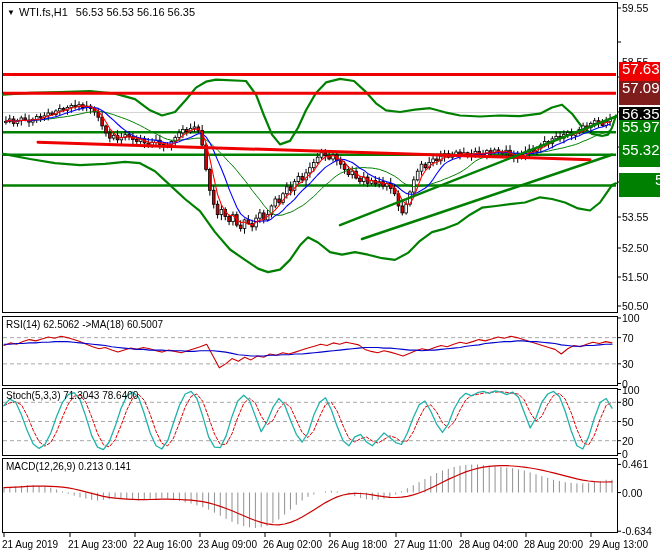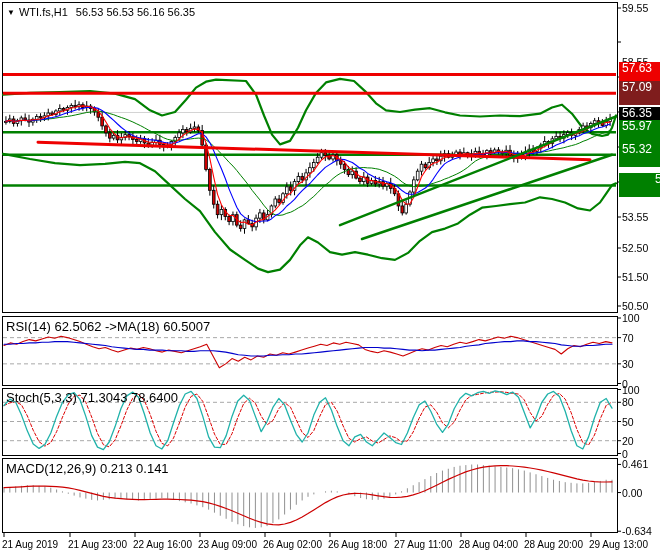--- a/index.html
+++ b/index.html
@@ -2,24 +2,24 @@
 <html><head>
 <meta charset="utf-8">
 <style>
   html,body{margin:0;padding:0;background:#fff;}
   #app{position:relative;width:660px;height:560px;background:#fff;overflow:hidden;
        font-family:"Liberation Sans","DejaVu Sans",sans-serif;color:#000;}
   svg{position:absolute;left:0;top:0;}
   .chart-title{position:absolute;left:7px;top:6px;font-size:11px;white-space:nowrap;}
   .chart-title .tri{font-size:8px;margin-right:4px;vertical-align:1px;}
   .chart-title .sym{margin-right:8px;}
-  .ind-label{position:absolute;font-size:13px;white-space:nowrap;}
+  .ind-label{position:absolute;font-size:10px;white-space:nowrap;}
   .axis-label{position:absolute;left:622px;font-size:10.5px;transform:translateY(-50%);white-space:nowrap;}
   .badge{position:absolute;left:619px;width:38px;height:24px;line-height:13px;padding-left:3px;
-         color:#fff;font-size:12px;transform:translateY(-50%);}
+         color:#fff;font-size:15px;transform:translateY(-50%);}
   .time-label{position:absolute;top:539px;font-size:10px;white-space:nowrap;}
 </style>
 </head>
 <body>
 
 <div id="app">
   <svg id="chart-svg" width="660" height="560">
       <rect x="2" y="2" width="615" height="310" fill="none" stroke="#000000" stroke-width="1" shape-rendering="crispEdges"></rect>
       <rect x="2" y="316" width="615" height="69" fill="none" stroke="#000000" stroke-width="1" shape-rendering="crispEdges"></rect>
       <rect x="2" y="388" width="615" height="67" fill="none" stroke="#000000" stroke-width="1" shape-rendering="crispEdges"></rect>

